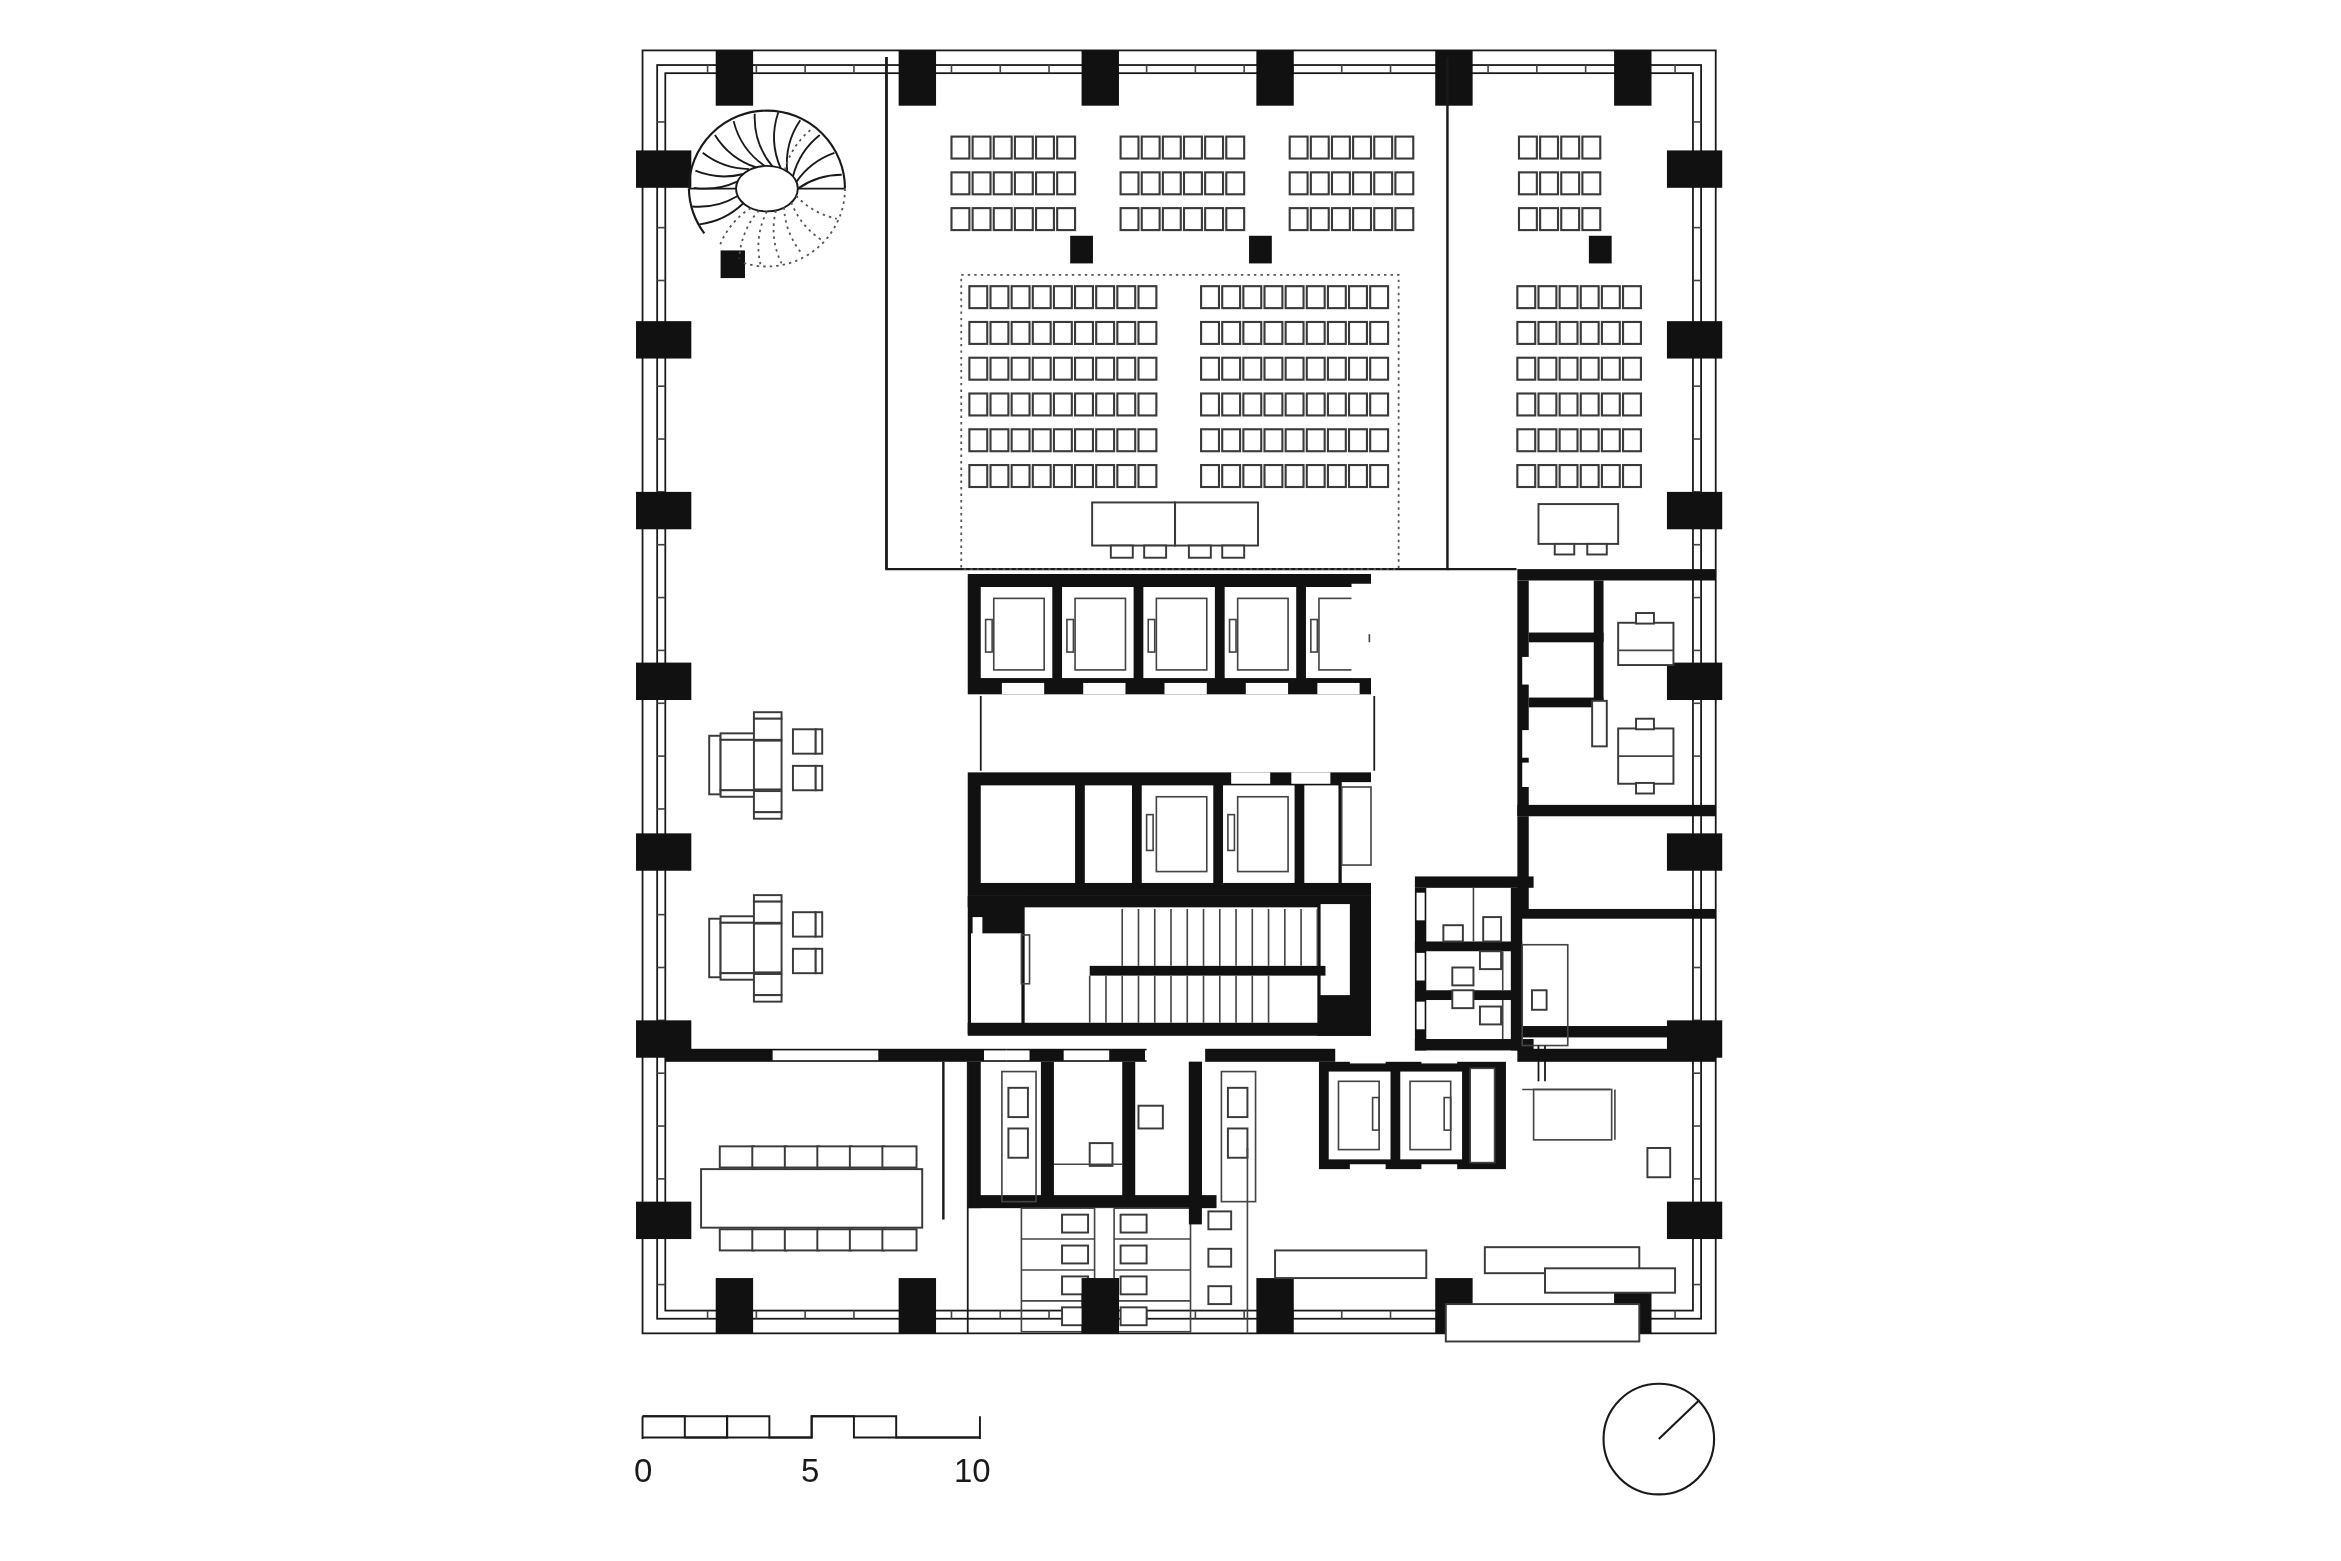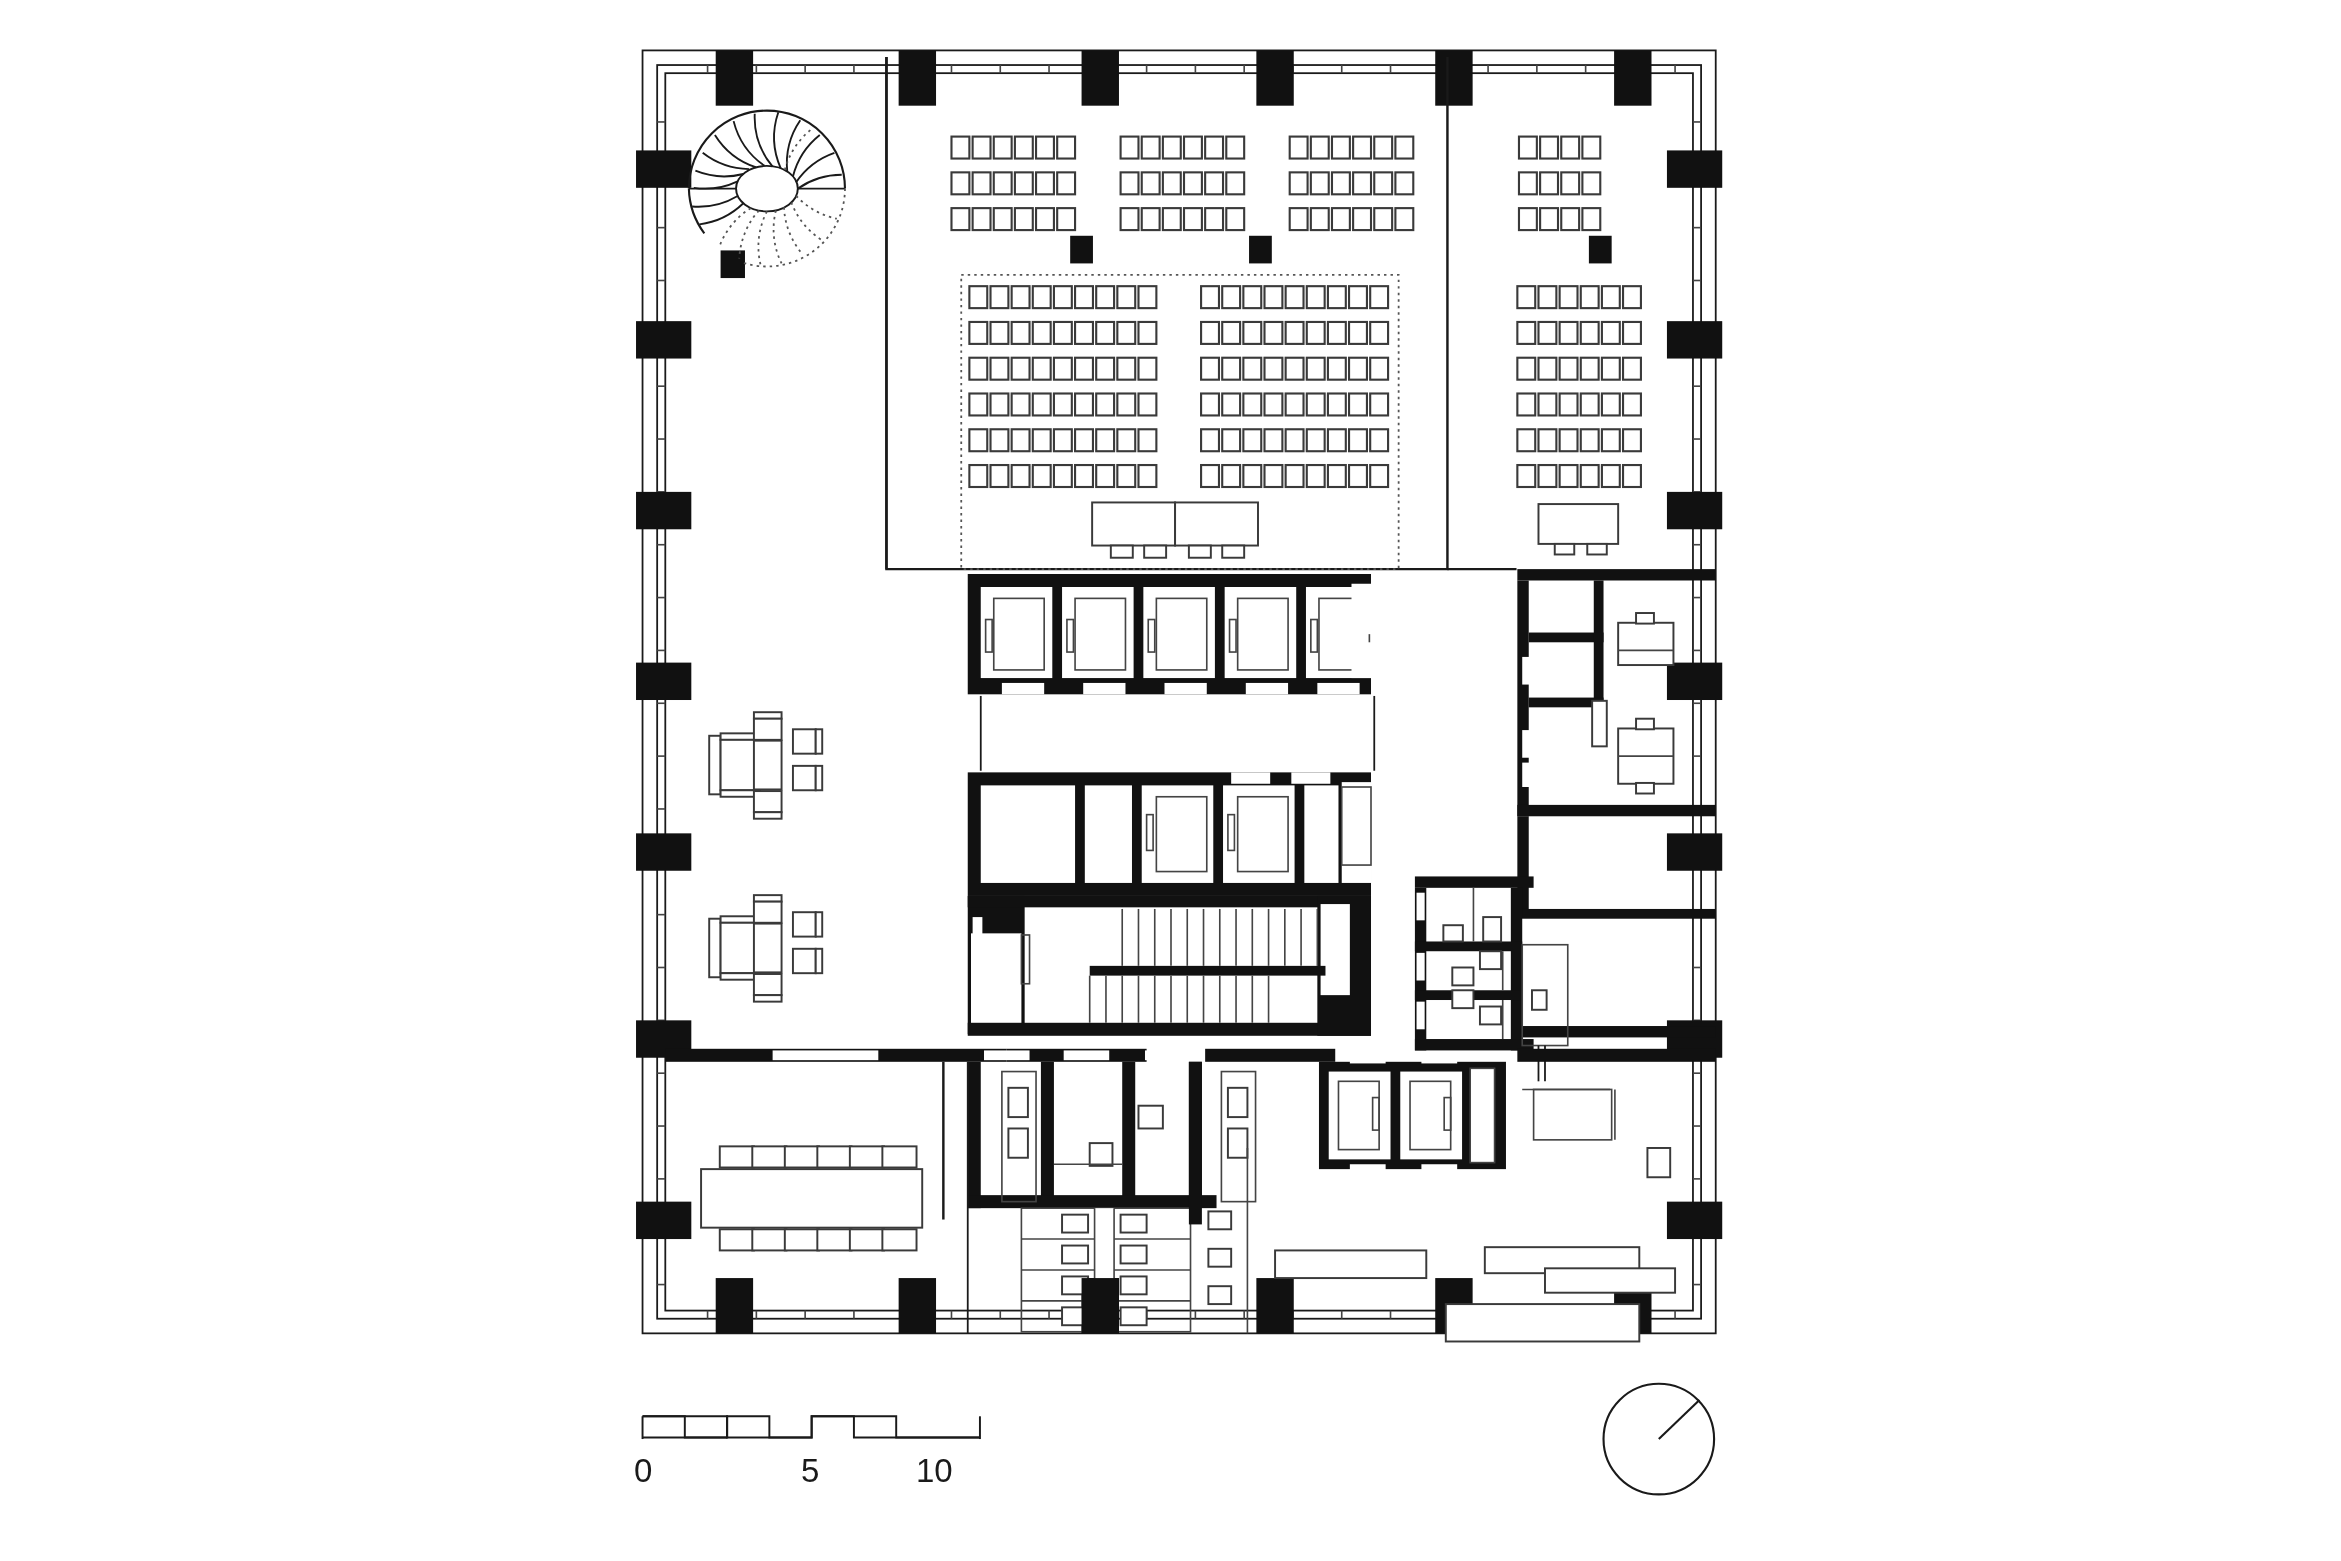--- a/index.html
+++ b/index.html
@@ -6,21 +6,21 @@
   html,body{margin:0;padding:0;background:#ffffff;}
   body{font-family:"Liberation Sans", sans-serif;}
   #page{position:relative;width:2342px;height:1561px;background:#fff;overflow:hidden;}
   #plan-svg{position:absolute;left:0;top:0;width:2342px;height:1561px;display:block;}
   .scale-label{
     position:absolute;font-family:"Liberation Sans",sans-serif;
     font-size:33px;color:#1a1a1a;letter-spacing:0px;
   }
   #scale-0{left:634px;top:1452px;}
   #scale-5{left:801px;top:1452px;}
-  #scale-10{left:916px;top:1452px;}
+  #scale-10{left:954px;top:1452px;}
 </style>
 </head>
 <body>
 
 <div id="page">
 
   <svg id="plan-svg" viewBox="0 0 2880 1920" xmlns="http://www.w3.org/2000/svg">
     <defs>
       <style>
         .w   { fill:#111111; stroke:none; }

